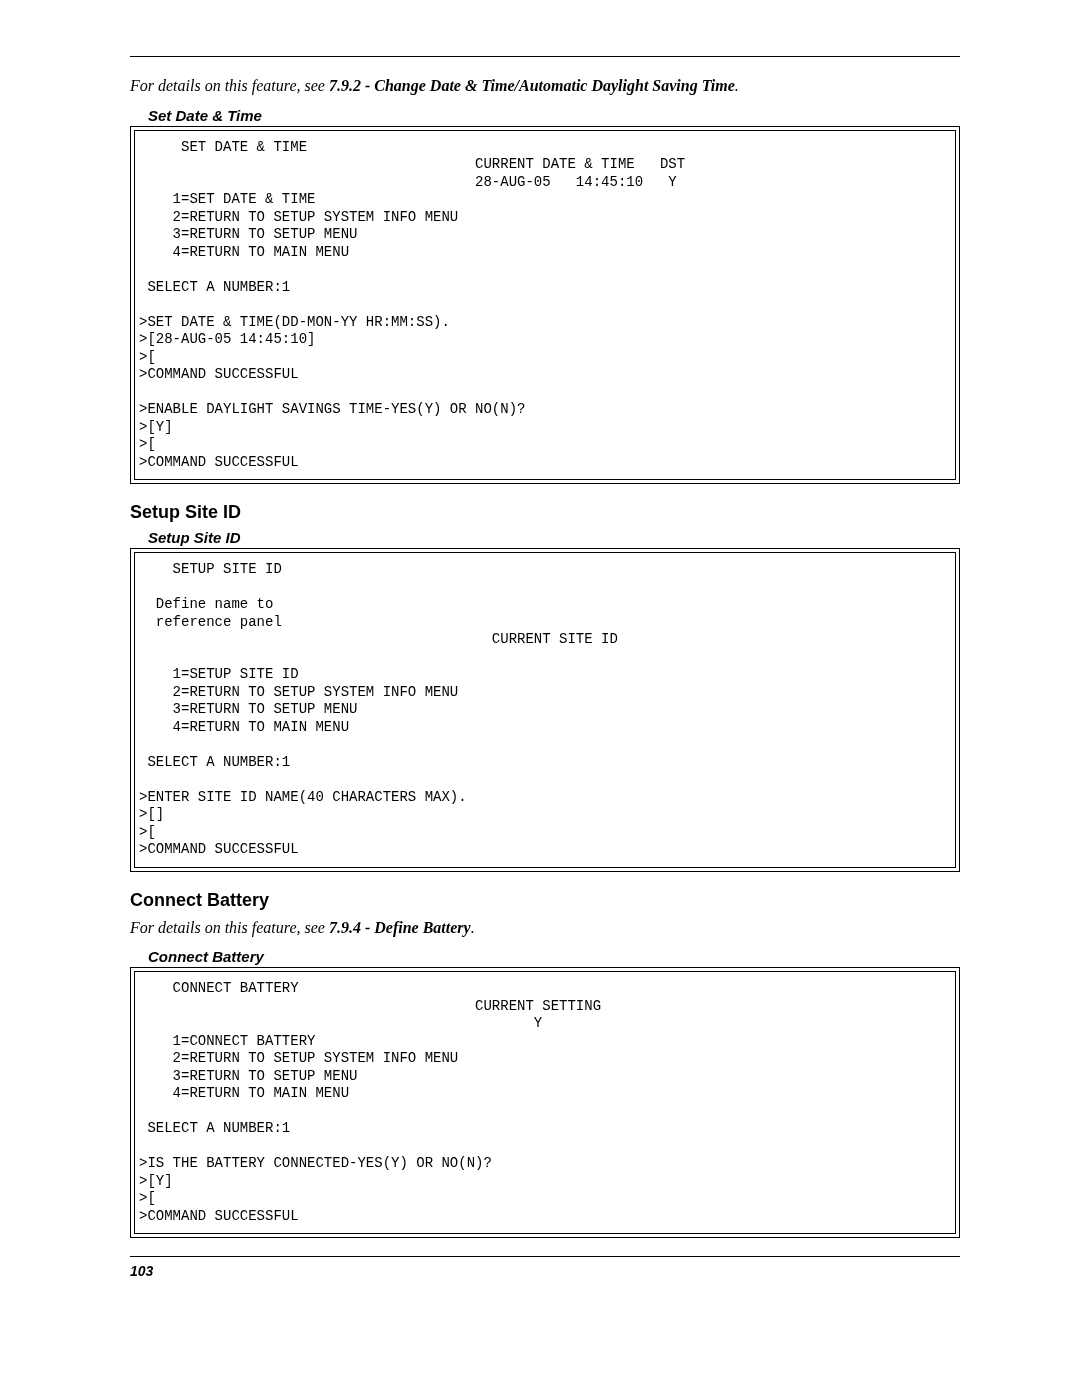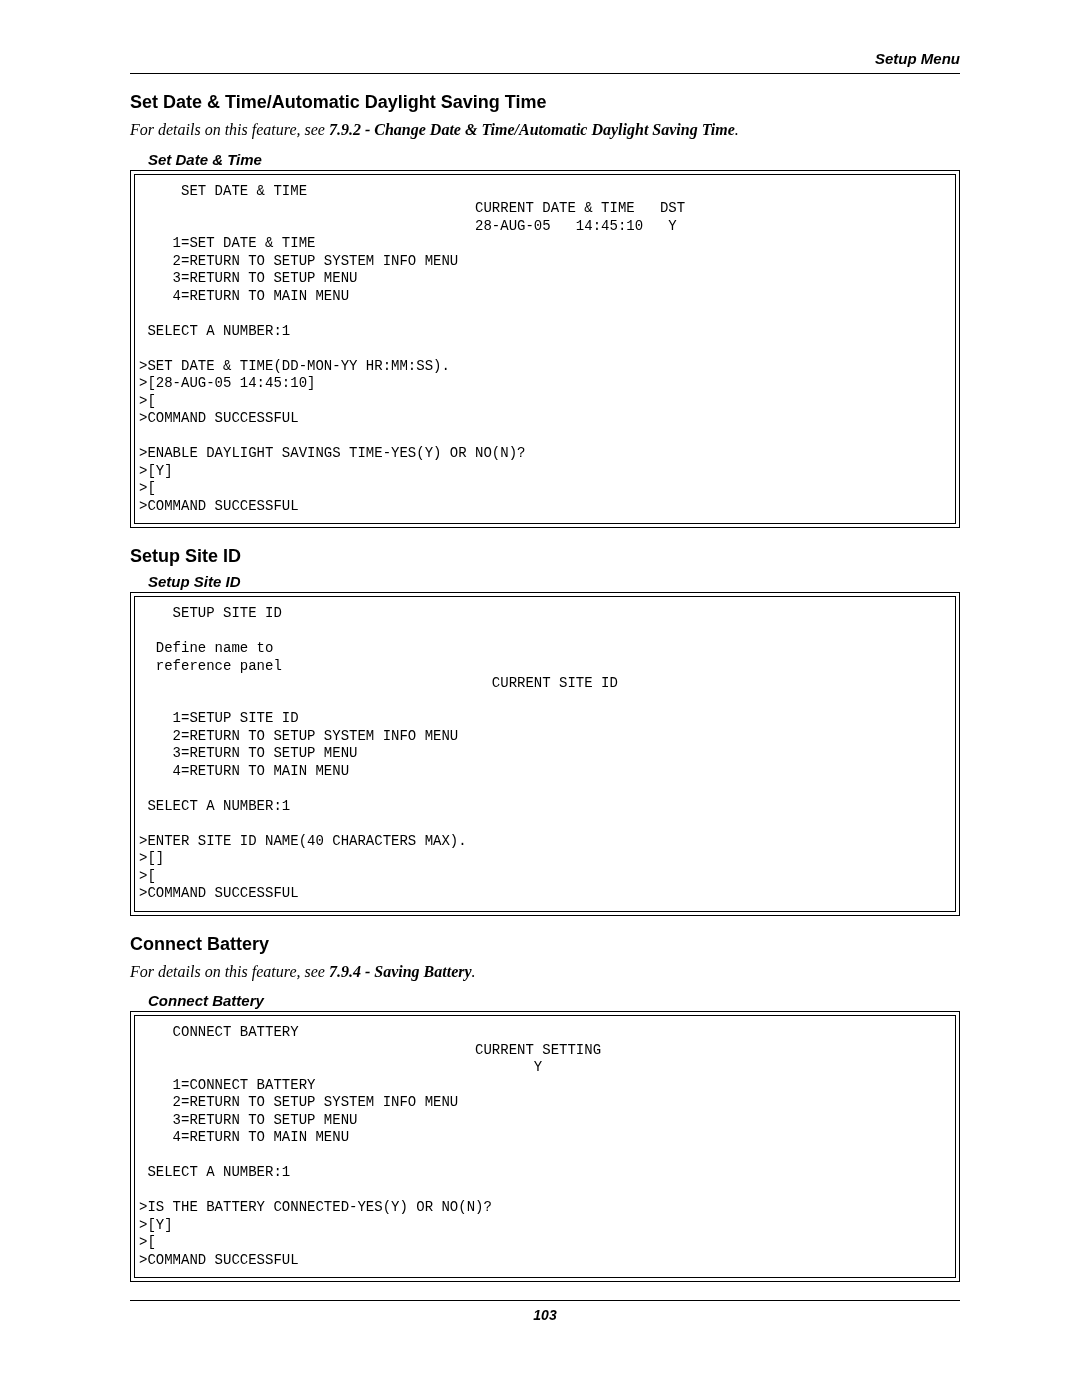--- a/index.html
+++ b/index.html
@@ -65,39 +65,34 @@
   pre.term {
     font-family: 'Courier New', Courier, monospace;
     font-size: 14px;
     line-height: 1.25;
     margin: 0;
     white-space: pre;
     border: 1px solid #000;
     padding: 8px 4px 8px 4px;
   }
   .pagenum {
-    text-align: center;
     font-family: Arial, Helvetica, sans-serif;
     font-weight: bold;
     font-style: italic;
     font-size: 14px;
     margin-top: 2px;
   }
 </style>
 </head>
 <body>
 
 <div class="page">
 
-  <div class="header-row">
-    <span>Setup Menu</span>
-  </div>
   <hr class="top-rule">
 
-  <h2 class="sect">Set Date &amp; Time/Automatic Daylight Saving Time</h2>
   <p class="body">
     <span>For details on this feature, see </span><span class="ref">7.9.2 - Change Date &amp; Time/Automatic Daylight Saving Time</span><span>.</span>
   </p>
   <div class="caption">Set Date &amp; Time</div>
   <div class="termwrap">
     <pre class="term">     SET DATE &amp; TIME
                                         CURRENT DATE &amp; TIME   DST
                                         28-AUG-05   14:45:10   Y
     1=SET DATE &amp; TIME
     2=RETURN TO SETUP SYSTEM INFO MENU
@@ -134,21 +129,21 @@
  SELECT A NUMBER:1
 
 &gt;ENTER SITE ID NAME(40 CHARACTERS MAX).
 &gt;[]
 &gt;[
 &gt;COMMAND SUCCESSFUL</pre>
   </div>
 
   <h2 class="sect">Connect Battery</h2>
   <p class="body">
-    <span>For details on this feature, see </span><span class="ref">7.9.4 - Saving Battery</span><span>.</span>
+    <span>For details on this feature, see </span><span class="ref">7.9.4 - Define Battery</span><span>.</span>
   </p>
   <div class="caption">Connect Battery</div>
   <div class="termwrap">
     <pre class="term">    CONNECT BATTERY
                                         CURRENT SETTING
                                                Y
     1=CONNECT BATTERY
     2=RETURN TO SETUP SYSTEM INFO MENU
     3=RETURN TO SETUP MENU
     4=RETURN TO MAIN MENU

